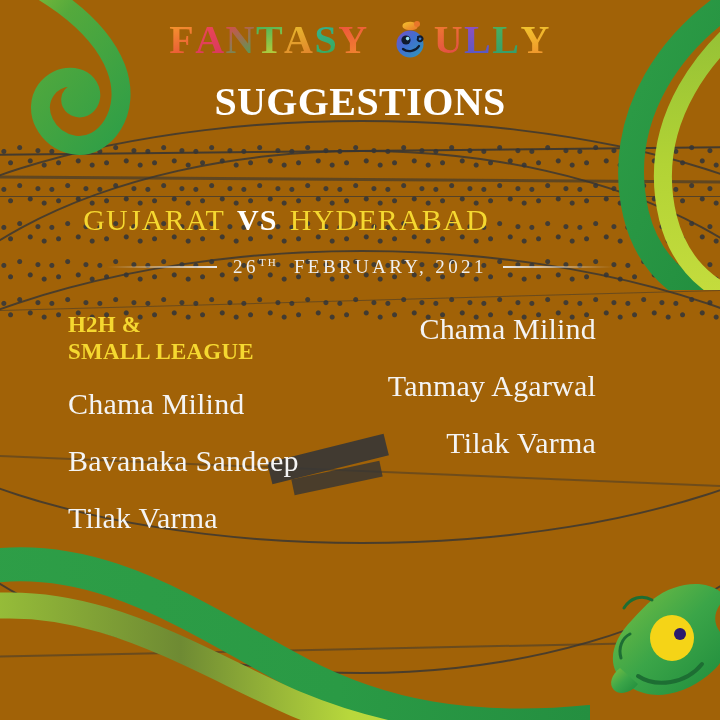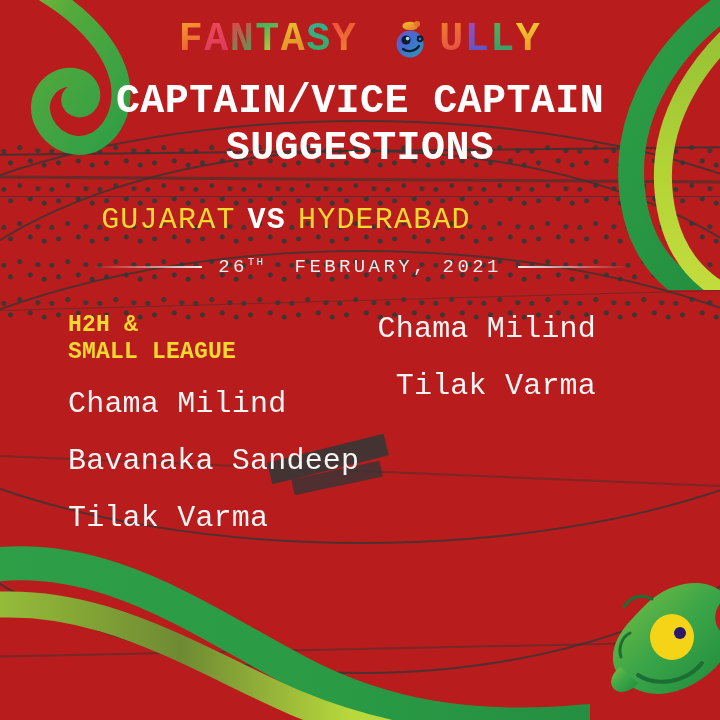--- a/index.html
+++ b/index.html
@@ -5,22 +5,22 @@
   html, body {
     margin: 0;
     padding: 0;
     background: #1a1a1a;
   }
   .poster {
     position: relative;
     width: 720px;
     height: 720px;
     overflow: hidden;
-    background: #b91c1c;
-    font-family: Liberation Mono, monospace;
+    background: #a16207;
+    font-family: Liberation Serif, serif;
     user-select: none;
   }
 
   
   .stadium-texture {
     position: absolute;
     inset: 0;
     pointer-events: none;
     opacity: 1;
   }
@@ -316,21 +316,20 @@
         <path d="M12 29 C 17 33, 25 31, 28 26" fill="none" stroke="#101a2e" stroke-width="2.3" stroke-linecap="round"></path>
         <path d="M27 17 C 31 15, 33 19, 30 21 C 28 22, 26 20, 27 18" fill="none" stroke="#101a2e" stroke-width="2" stroke-linecap="round"></path>
       </svg>
     </span>
     <span class="logo-word">
       <span class="lg-U">U</span><span class="lg-L1">L</span><span class="lg-L2">L</span><span class="lg-Y2">Y</span>
     </span>
   </div>
 
   <div class="main-title">
-    <div>CAPTAIN/VICE CAPTAIN</div>
     <div>SUGGESTIONS</div>
   </div>
 
   <div class="matchup">
     <span class="team">GUJARAT</span><span class="vs">VS</span><span class="team">HYDERABAD</span>
   </div>
 
   <div class="date-row">
     <div class="date-rule rule-left"></div>
     <div class="date-text">
@@ -344,18 +343,19 @@
     <div class="col col-left">
       <div class="col-head">H2H &amp;
 SMALL LEAGUE</div>
       <div class="player">Chama Milind</div>
       <div class="player">Bavanaka Sandeep</div>
       <div class="player">Tilak Varma</div>
     </div>
 
     <div class="col col-right">
       <div class="player">Chama Milind</div>
+      <div class="player">Tanmay Agarwal</div>
       <div class="player">Tilak Varma</div>
     </div>
 
   </div>
 
 </div>
 
 </body></html>

